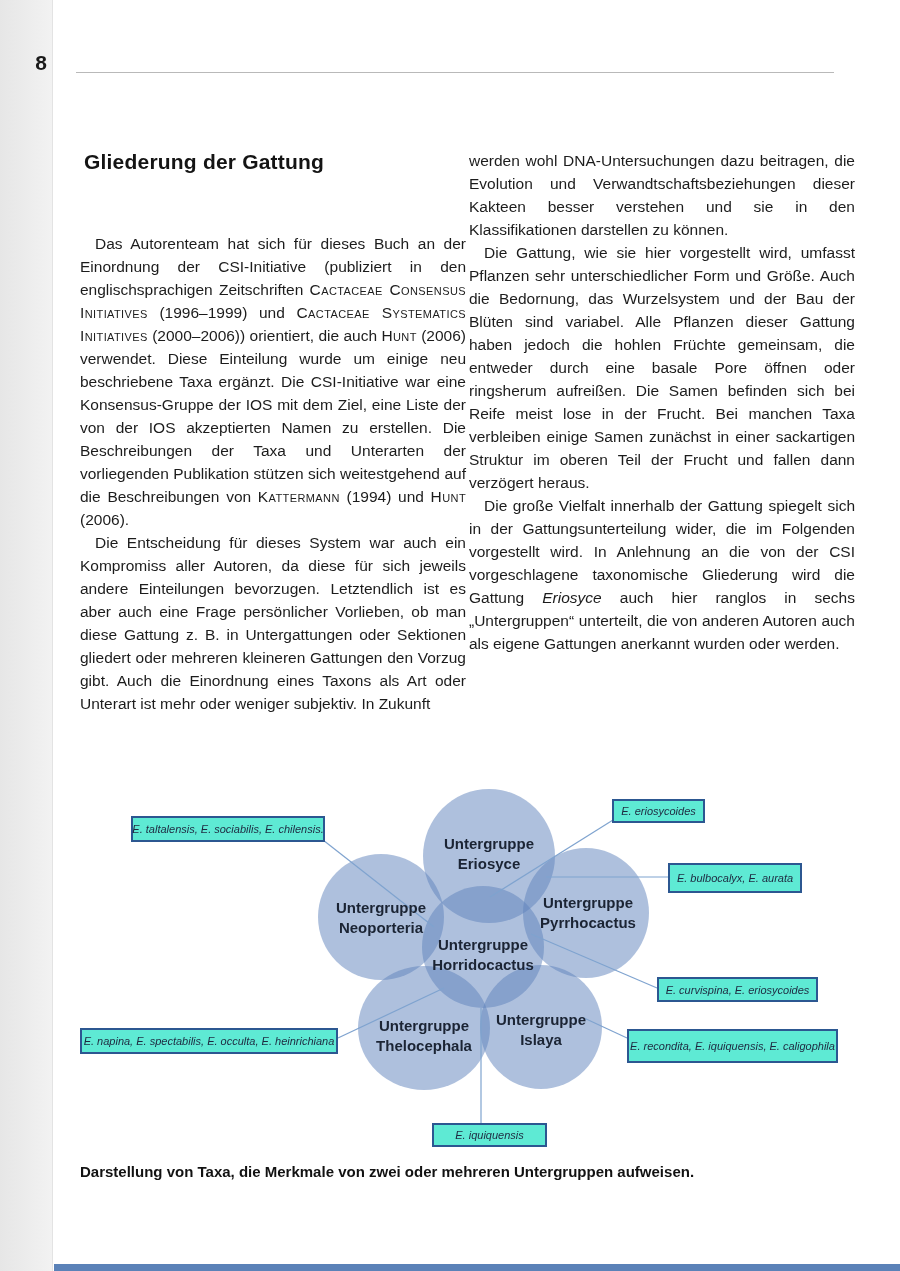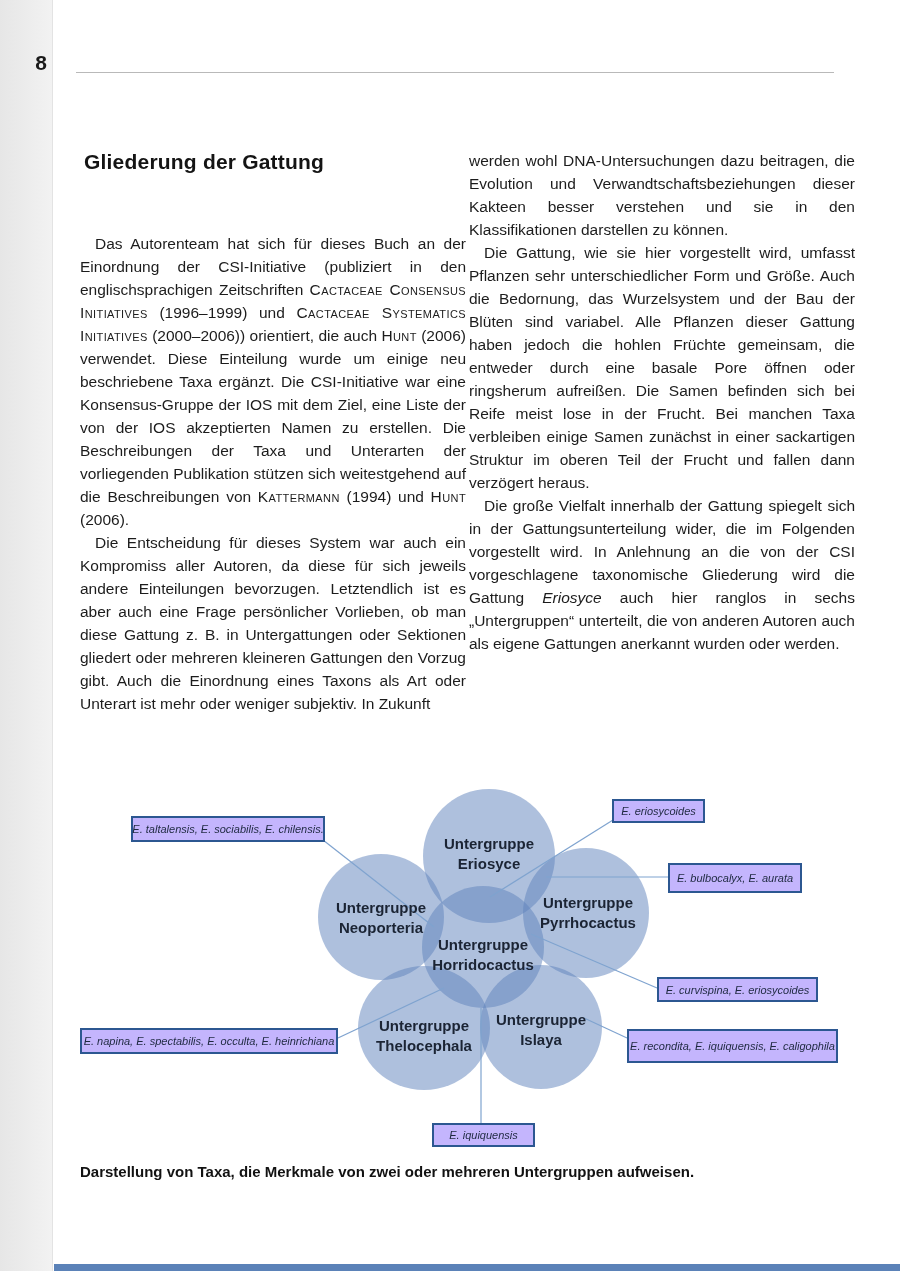--- a/index.html
+++ b/index.html
@@ -16,21 +16,21 @@
         hyphens:auto;-webkit-hyphens:auto;}
   .col-left{left:80px;top:232px;}
   .col-right{left:469px;top:149px;}
   .col p{margin:0;}
   .indent{text-indent:15px;}
   .sc{font-variant:small-caps;letter-spacing:.4px;}
   .it{font-style:italic;}
   .fig-svg{position:absolute;left:0;top:0;width:900px;height:1271px;pointer-events:none;}
   .circle-label{position:absolute;width:130px;text-align:center;font-size:15px;font-weight:bold;
         line-height:1.32;color:#1b2434;white-space:pre-line;}
-  .callout{position:absolute;background:#c4b5fd;border:2px solid #2c5791;box-sizing:border-box;
+  .callout{position:absolute;background:#5eead4;border:2px solid #2c5791;box-sizing:border-box;
         display:flex;align-items:center;justify-content:center;font-size:11px;font-style:italic;
         color:#1e2940;white-space:nowrap;}
   .caption{position:absolute;left:80px;top:1163px;width:740px;margin:0;font-size:15px;
         font-weight:bold;color:#121212;}
   .bottom-bar{position:absolute;left:54px;top:1264px;width:846px;height:7px;background:#5b82b8;}
 </style>
 </head>
 <body>
 
 <div class="page">
@@ -81,19 +81,19 @@
 Thelocephala</div>
   <div class="circle-label" style="left:476px;top:1010px;">Untergruppe
 Islaya</div>
 
   <div class="callout" style="left:131px;top:816px;width:194px;height:26px;">E. taltalensis, E. sociabilis, E. chilensis.</div>
   <div class="callout" style="left:612px;top:799px;width:93px;height:24px;">E. eriosycoides</div>
   <div class="callout" style="left:668px;top:863px;width:134px;height:30px;">E. bulbocalyx, E. aurata</div>
   <div class="callout" style="left:657px;top:977px;width:161px;height:25px;">E. curvispina, E. eriosycoides</div>
   <div class="callout" style="left:627px;top:1029px;width:211px;height:34px;">E. recondita, E. iquiquensis, E. caligophila</div>
   <div class="callout" style="left:80px;top:1028px;width:258px;height:26px;">E. napina, E. spectabilis, E. occulta, E. heinrichiana</div>
-  <div class="callout" style="left:432px;top:1123px;width:103px;height:24px;">E. iquiquensis</div>
+  <div class="callout" style="left:432px;top:1123px;width:115px;height:24px;">E. iquiquensis</div>
 
   <p class="caption">Darstellung von Taxa, die Merkmale von zwei oder mehreren Untergruppen aufweisen.</p>
 
   <div class="bottom-bar"></div>
 
 </div>
 
 </body></html>

